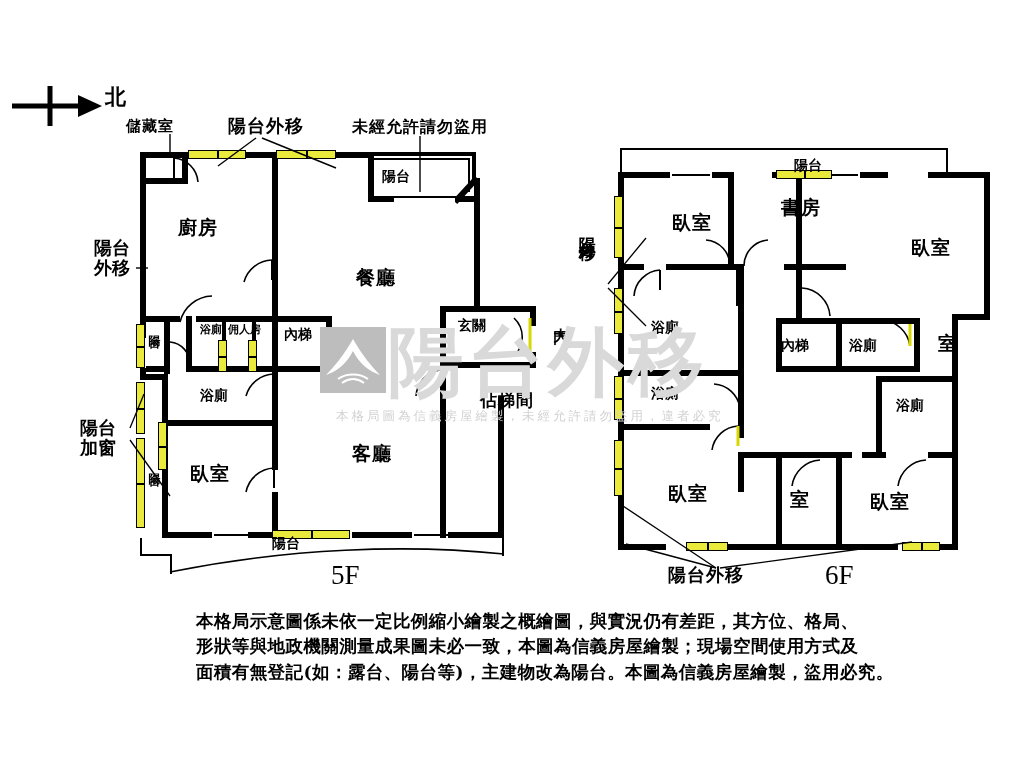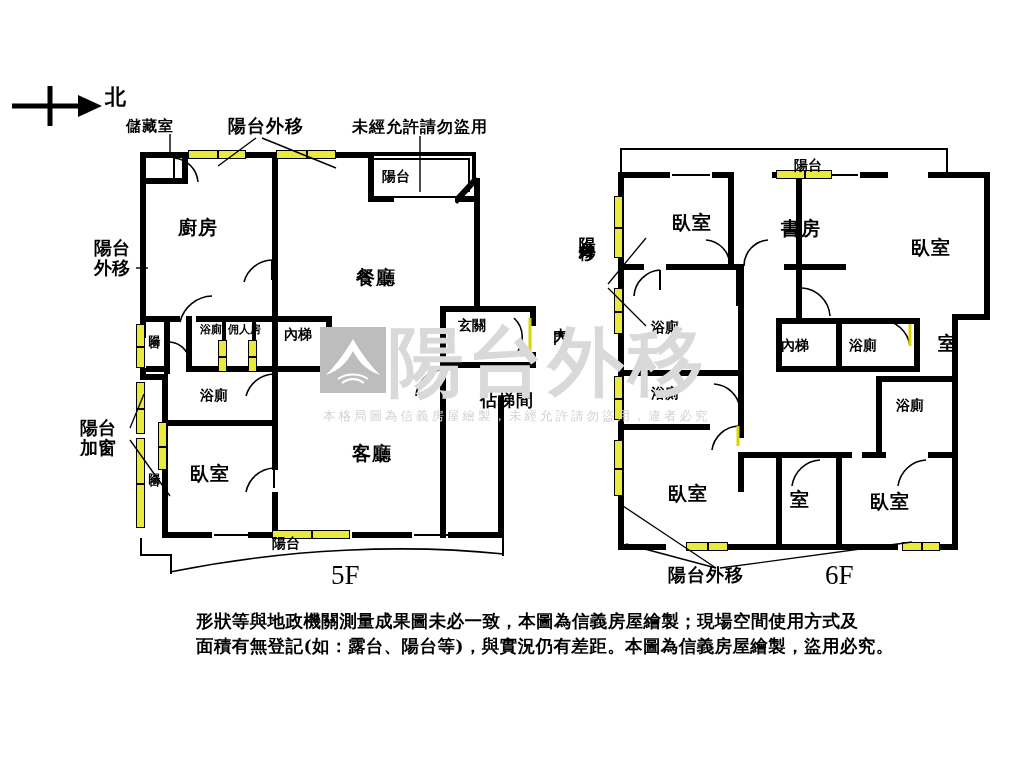--- a/index.html
+++ b/index.html
@@ -33,21 +33,21 @@
   .floorlbl{font-size:27px;font-weight:400;font-family:"Liberation Serif","DejaVu Serif",serif;margin-left:23px;}
   .northlbl{font-size:21px;font-weight:700;}
 
   
   #wm{position:absolute;left:320px;top:330px;width:400px;height:110px;
       opacity:1;pointer-events:none;}
   #wm .wmtext{position:absolute;left:68px;top:-18px;font-size:76px;font-weight:700;
       color:#d9d9d9;letter-spacing:4px;font-family:"DejaVu Sans","Liberation Sans",sans-serif;}
   #wm .wmmark{position:absolute;left:0px;top:-3px;width:66px;height:66px;background:#bdbdbd;}
   #wm .wmmark svg{position:absolute;left:0;top:0;}
-  #wm .wmline{position:absolute;left:3px;top:78px;font-size:12.5px;color:#d2d2d2;
+  #wm .wmline{position:absolute;left:16px;top:78px;font-size:12.5px;color:#d2d2d2;
       letter-spacing:3px;font-family:"DejaVu Sans","Liberation Sans",sans-serif;white-space:nowrap;}
 
   
   #disclaimer{position:absolute;left:196px;top:609px;width:740px;
       font-size:17.5px;font-weight:700;line-height:1.45;letter-spacing:0.4px;
       font-family:"DejaVu Serif","Liberation Serif",serif;color:#000;}
   #disclaimer div{white-space:nowrap;}
 
   
   #north-arrow{position:absolute;left:12px;top:86px;}
@@ -406,21 +406,21 @@
         </svg>
     </div>
     <div class="door" style="left:896px;top:458px;">
       <svg width="34" height="32">
           <path d="M30 2 A 30 30 0 0 0 2 28" stroke="#000" stroke-width="1.6" fill="none"></path>
         </svg>
     </div>
 
     <div class="lbl rm-sm" style="left:794px;top:158px;">陽台</div>
     <div class="lbl rm" style="left:672px;top:213px;">臥室</div>
-    <div class="lbl rm" style="left:781px;top:219px;">書房</div>
+    <div class="lbl rm" style="left:781px;top:198px;">書房</div>
     <div class="lbl rm" style="left:911px;top:238px;">臥室</div>
     <div class="lbl rm-sm" style="left:651px;top:320px;">浴廁</div>
     <div class="lbl rm-sm" style="left:781px;top:338px;">內梯</div>
     <div class="lbl rm-sm" style="left:849px;top:338px;">浴廁</div>
     <div class="lbl rm" style="left:938px;top:334px;">室</div>
     <div class="lbl rm-sm" style="left:651px;top:386px;">浴廁</div>
     <div class="lbl rm-sm" style="left:896px;top:398px;">浴廁</div>
     <div class="lbl rm" style="left:668px;top:484px;">臥室</div>
     <div class="lbl rm" style="left:790px;top:490px;">室</div>
     <div class="lbl rm" style="left:870px;top:492px;">臥室</div>
@@ -451,17 +451,18 @@
         <path d="M33 12 C 24 28, 14 40, 6 48 C 18 44, 27 36, 33 24 C 39 36, 48 44, 60 48 C 52 40, 42 28, 33 12 Z" fill="#ffffff"></path>
         <path d="M18 52 C 26 46, 40 46, 48 52" stroke="#ffffff" stroke-width="2" fill="none"></path>
         <path d="M22 56 C 29 51, 37 51, 44 56" stroke="#ffffff" stroke-width="2" fill="none"></path>
       </svg>
     </div>
     <div class="wmtext">陽台外移</div>
     <div class="wmline">本格局圖為信義房屋繪製，未經允許請勿盜用，違者必究</div>
   </div>
 
   <div id="disclaimer">
+    <div>本格局示意圖係未依一定比例縮小繪製之概繪圖，與實況仍有差距，其方位、格局、</div>
     <div>形狀等與地政機關測量成果圖未必一致，本圖為信義房屋繪製；現場空間使用方式及</div>
-    <div>面積有無登記(如：露台、陽台等)，與實況仍有差距。本圖為信義房屋繪製，盜用必究。</div>
+    <div>面積有無登記(如：露台、陽台等)，主建物改為陽台。本圖為信義房屋繪製，盜用必究。</div>
   </div>
 
 </div>
 
 </body></html>

